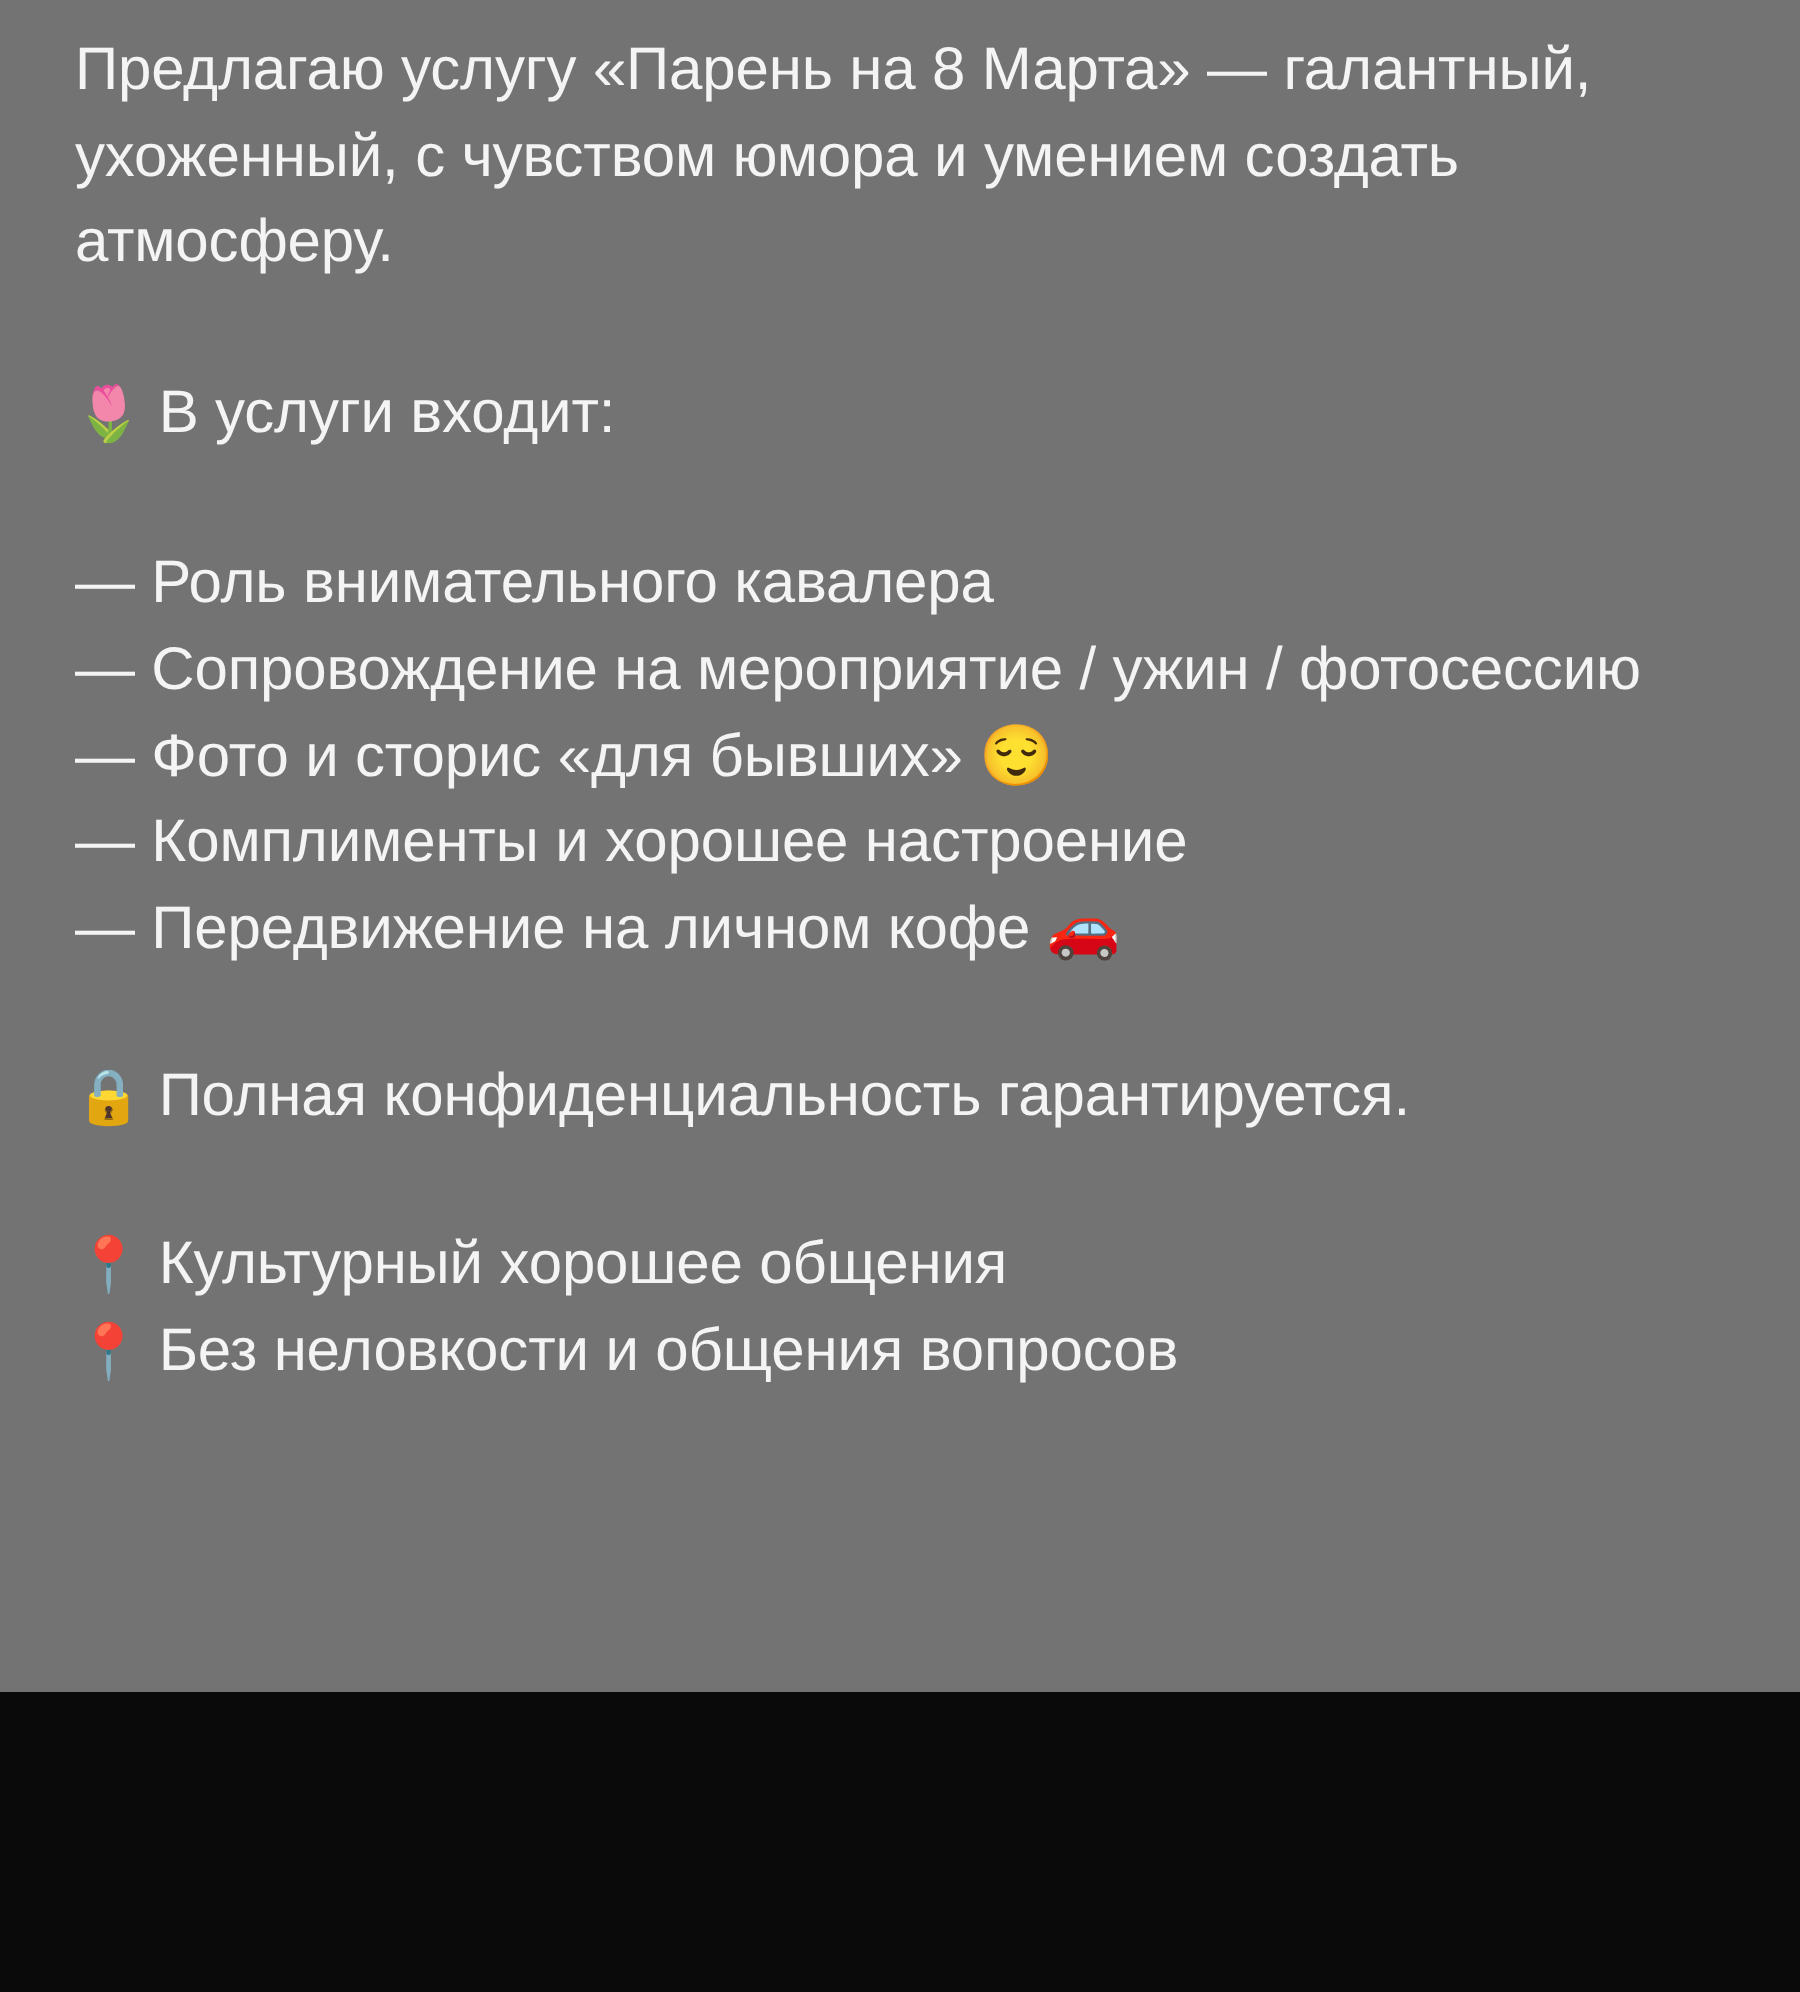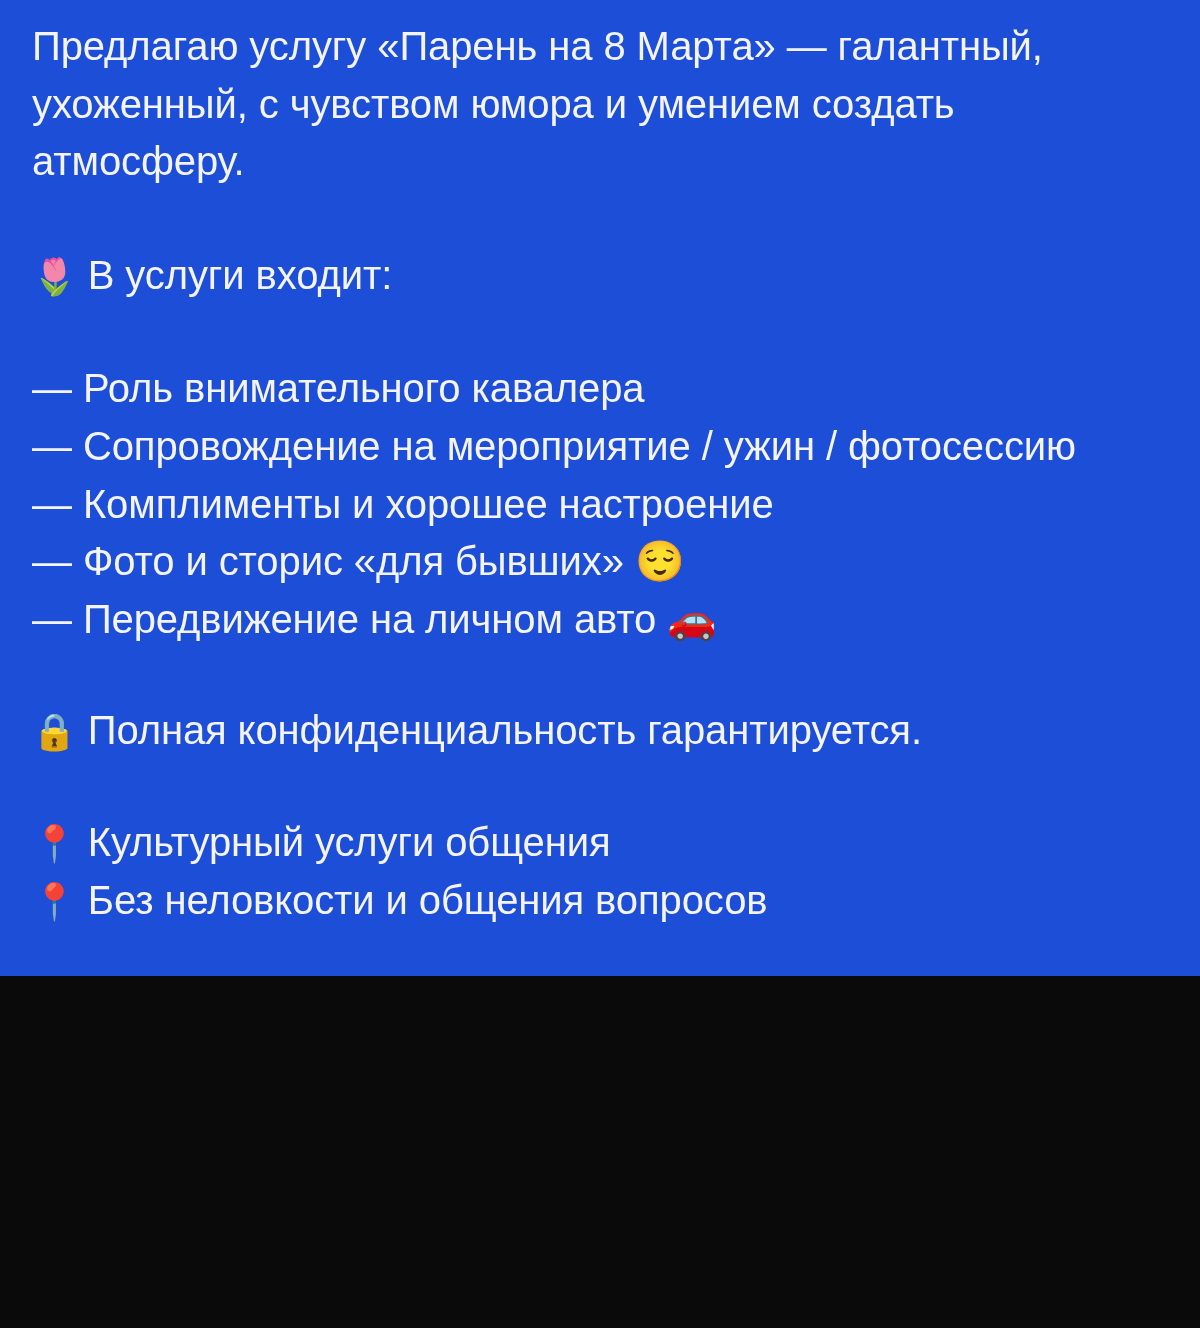--- a/index.html
+++ b/index.html
@@ -10,23 +10,23 @@
   body {
     width: 1200px;
     height: 1328px;
     overflow: hidden;
     font-family: "Liberation Sans", sans-serif;
     color: #f2f2f2;
   }
   .post {
     box-sizing: border-box;
     width: 1200px;
-    height: 976px;
-    padding: 18px 46px 0 32px;
-    background: #1d4ed8;
+    height: 1128px;
+    padding: 18px 46px 0 50px;
+    background: #737373;
   }
   .line {
     font-size: 40px;
     line-height: 1.44;
     letter-spacing: -0.1px;
     color: #f4f4f4;
     white-space: pre-wrap;
     word-wrap: break-word;
   }
   .para {
@@ -52,26 +52,26 @@
   <p class="line para">Предлагаю услугу «Парень на 8 Марта» — галантный, ухоженный, с чувством юмора и умением создать атмосферу.</p>
 
   <div class="spacer"></div>
 
   <p class="line para"><span class="emoji">🌷</span> <span>В услуги входит:</span></p>
 
   <div class="spacer"></div>
 
   <p class="line para">— Роль внимательного кавалера</p>
   <p class="line para">— Сопровождение на мероприятие / ужин / фотосессию</p>
+  <p class="line para">— Фото и сторис «для бывших» 😌</p>
   <p class="line para">— Комплименты и хорошее настроение</p>
-  <p class="line para">— Фото и сторис «для бывших» 😌</p>
-  <p class="line para">— Передвижение на личном авто 🚗</p>
+  <p class="line para">— Передвижение на личном кофе 🚗</p>
 
   <div class="spacer-sm"></div>
 
   <p class="line para"><span class="emoji">🔒</span> <span>Полная конфиденциальность гарантируется.</span></p>
 
   <div class="spacer-sm"></div>
 
-  <p class="line para"><span class="emoji">📍</span> <span>Культурный услуги общения</span></p>
+  <p class="line para"><span class="emoji">📍</span> <span>Культурный хорошее общения</span></p>
   <p class="line para"><span class="emoji">📍</span> <span>Без неловкости и общения вопросов</span></p>
 
 </div>
 
 </body></html>

